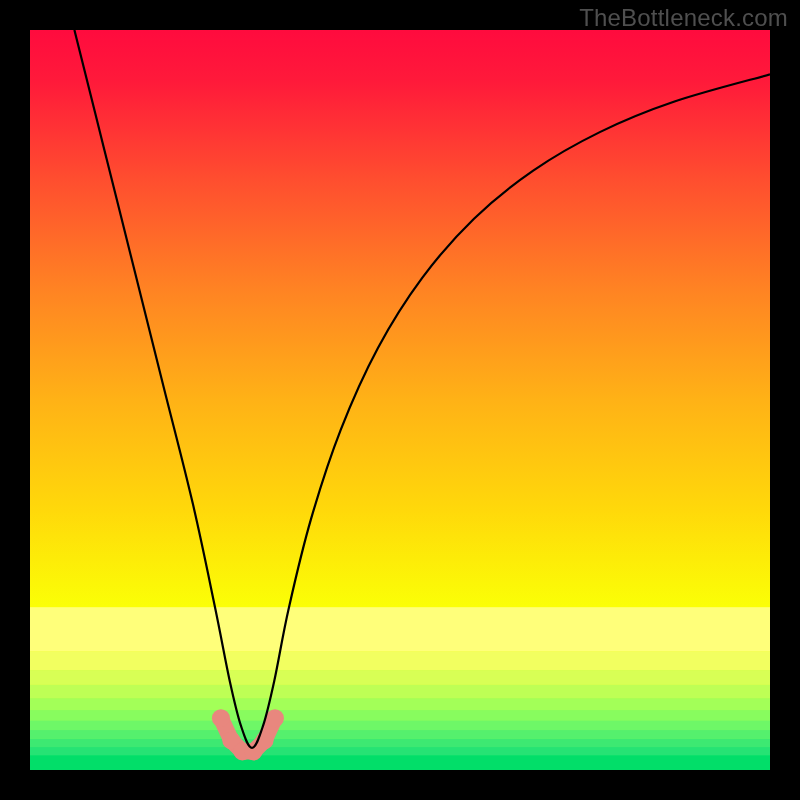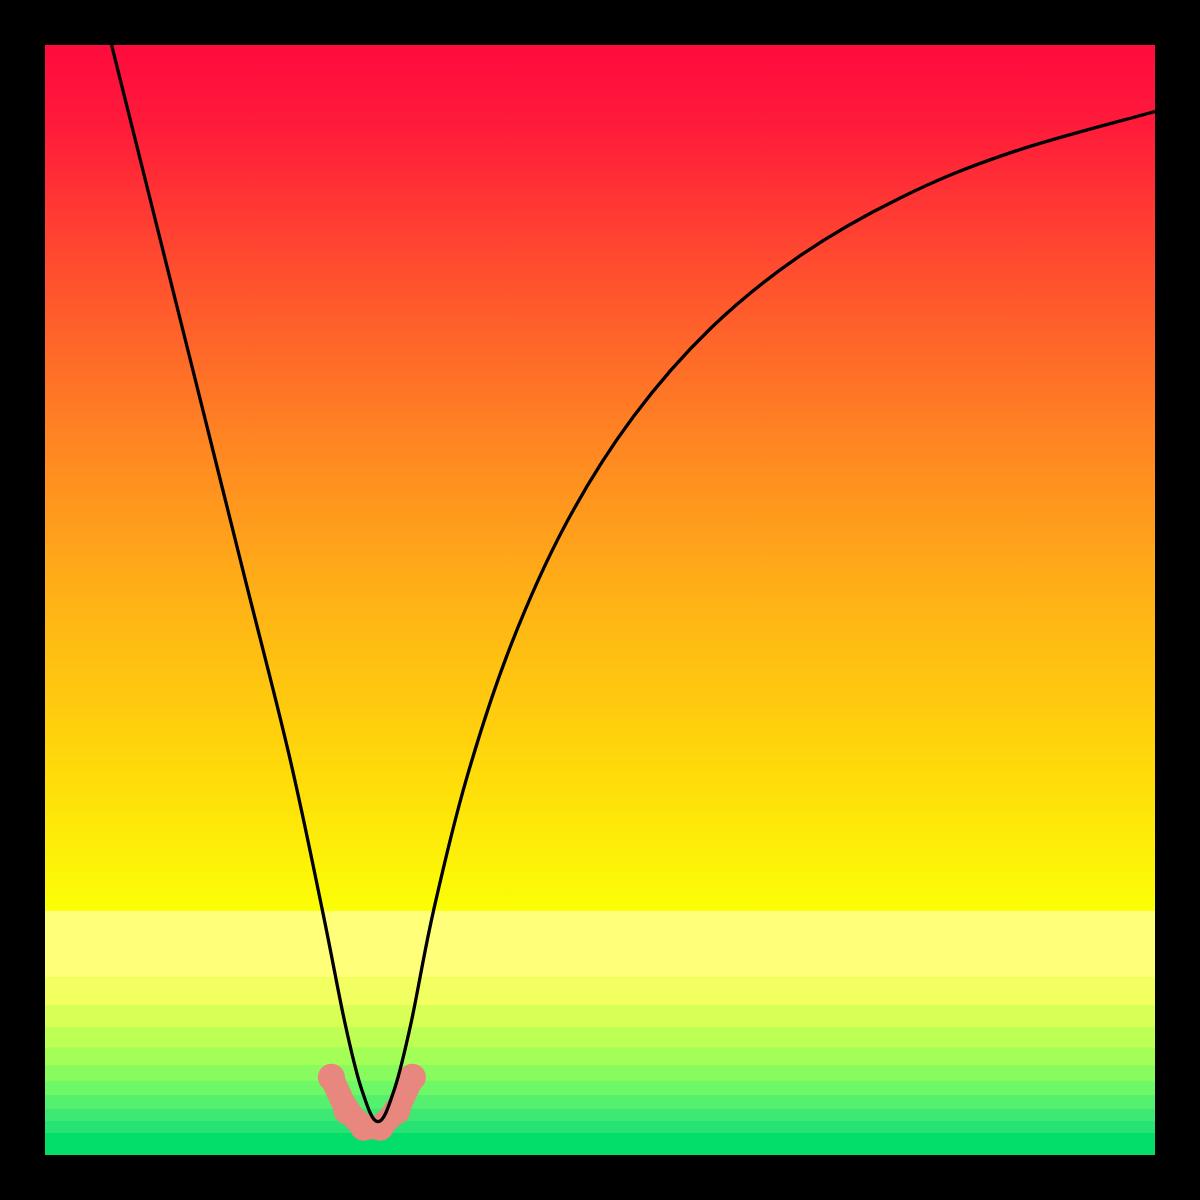--- a/index.html
+++ b/index.html
@@ -92,13 +92,14 @@
           <circle cx="190.92" cy="688.20" r="9" fill="#e8877e"></circle>
           <circle cx="201.28" cy="710.40" r="9" fill="#e8877e"></circle>
           <circle cx="212.38" cy="721.50" r="9" fill="#e8877e"></circle>
           <circle cx="223.48" cy="721.50" r="9" fill="#e8877e"></circle>
           <circle cx="234.58" cy="710.40" r="9" fill="#e8877e"></circle>
           <circle cx="244.94" cy="688.20" r="9" fill="#e8877e"></circle>
         </g>
       <path id="main-curve" fill="none" stroke="#000" stroke-width="2.2" d="M 44.40 0.00 C 49.73 21.31, 63.34 75.78, 74.00 118.40 C 84.66 161.02, 92.94 194.18, 103.60 236.80 C 114.26 279.42, 122.54 312.58, 133.20 355.20 C 143.86 397.82, 153.48 433.64, 162.80 473.60 C 172.12 513.56, 178.34 545.23, 185.00 577.20 C 191.66 609.17, 195.14 629.89, 199.80 651.20 C 204.46 672.51, 206.90 683.61, 210.90 695.60 C 214.90 707.59, 218.00 717.80, 222.00 717.80 C 226.00 717.80, 229.10 707.59, 233.10 695.60 C 237.10 683.61, 239.54 672.51, 244.20 651.20 C 248.86 629.89, 252.34 606.50, 259.00 577.20 C 265.66 547.90, 271.88 520.37, 281.20 488.40 C 290.52 456.43, 298.81 430.24, 310.80 399.60 C 322.79 368.96, 333.15 345.51, 347.80 318.20 C 362.45 290.89, 374.88 271.21, 392.20 247.90 C 409.52 224.59, 424.02 208.01, 444.00 188.70 C 463.98 169.39, 480.56 156.18, 503.20 140.60 C 525.84 125.02, 544.49 114.51, 569.80 102.12 C 595.11 89.73, 613.16 82.17, 643.80 71.78 C 674.44 61.39, 722.68 49.33, 740.00 44.40"></path>
     </svg>
   </div>
+  <div class="watermark">TheBottleneck.com</div>
 </div>
 
 </body></html>

